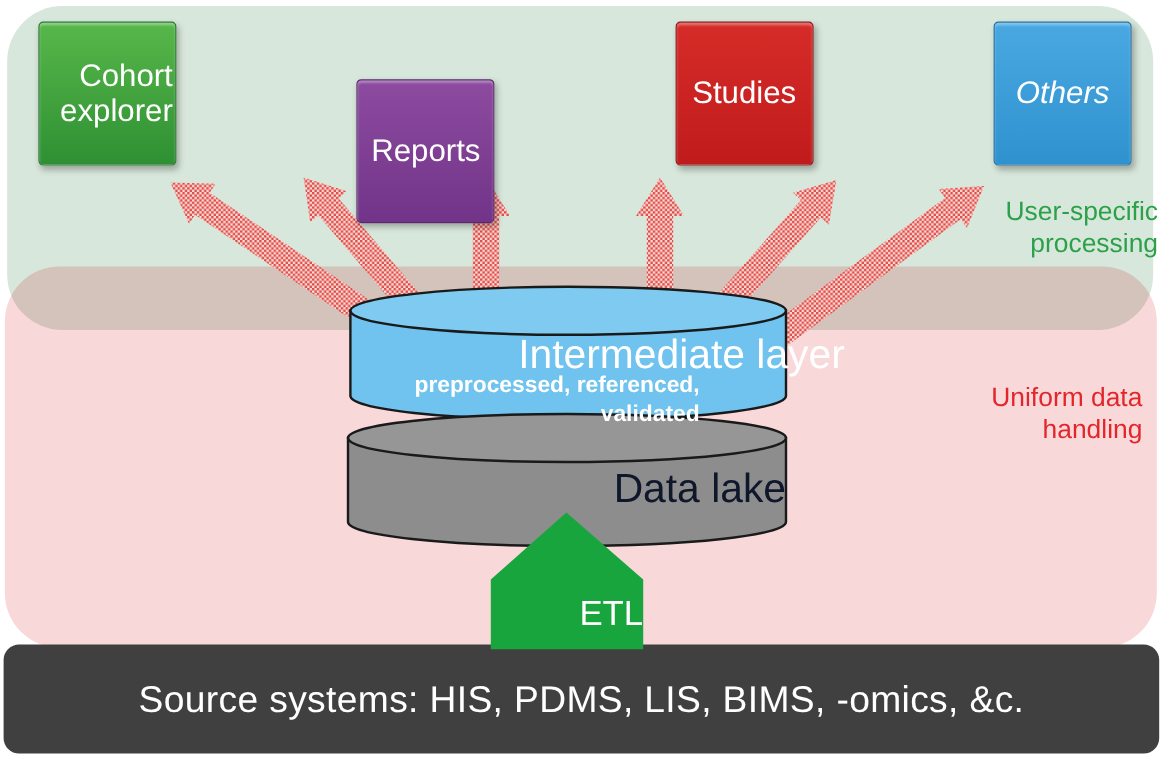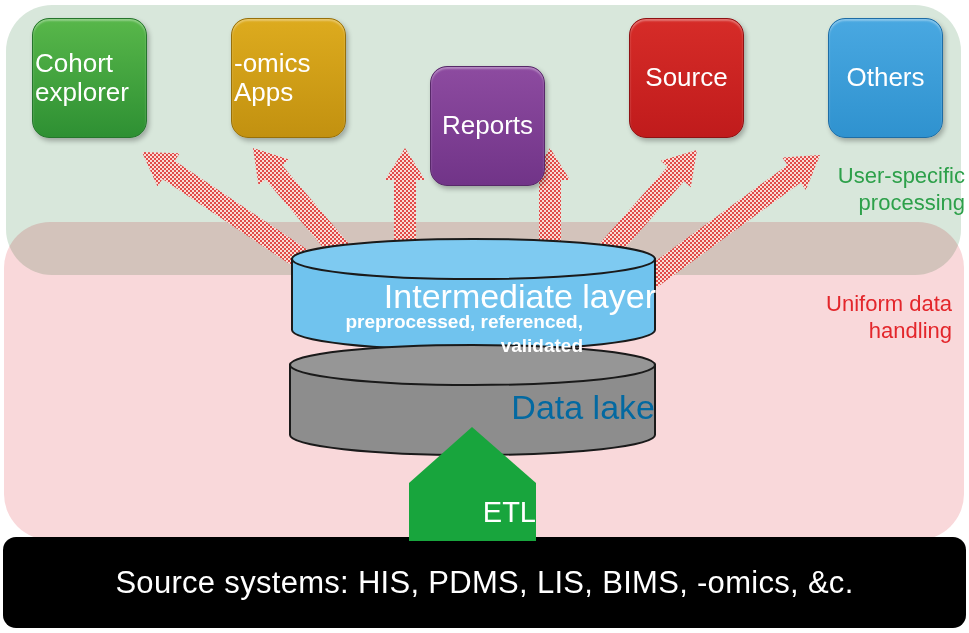--- a/index.html
+++ b/index.html
@@ -13,51 +13,51 @@
     position:absolute;left:6px;top:5px;width:955px;height:270px;
     border-radius:46px;background:#d8e7db;z-index:0;
   }
   .bg-pink{
     position:absolute;left:4px;top:222px;width:960px;height:318px;
     border-radius:46px;background:#f9d8da;mix-blend-mode:multiply;z-index:1;
   }
   
   .navy-bar{
     position:absolute;left:3px;top:537px;width:963px;height:91px;
-    border-radius:13px;background:#000000;z-index:2;
+    border-radius:13px;background:#404040;z-index:2;
     display:flex;align-items:center;justify-content:center;
   }
   .navy-bar .bar-text{color:#ffffff;font-size:31px;letter-spacing:.3px;}
   
   .shapes{position:absolute;left:0;top:0;z-index:3;pointer-events:none;}
   
   .apps-row{
     position:absolute;left:32px;top:18px;width:911px;height:120px;
     display:flex;justify-content:space-between;z-index:4;
   }
   .app{
-    width:115px;height:120px;border-radius:17px;box-sizing:border-box;
-    display:flex;align-items:center;justify-content:center;text-align:left;
+    width:115px;height:120px;border-radius:4px;box-sizing:border-box;
+    display:flex;align-items:center;justify-content:center;text-align:right;
     color:#ffffff;font-size:26px;line-height:1.12;padding:0 2px;
     box-shadow:2px 3px 5px rgba(0,0,0,.28), inset 0 2px 2px rgba(255,255,255,.35);
   }
   .app.green {background:linear-gradient(180deg,#58b74a,#2e9033);border:1px solid #25752c;}
   .app.gold  {background:linear-gradient(180deg,#ddab1e,#c29110);border:1px solid #97700a;}
   .app.purple{background:linear-gradient(180deg,#8d4ba0,#713488);border:1px solid #572969;margin-top:48px;}
   .app.red   {background:linear-gradient(180deg,#d62c28,#c01b1c);border:1px solid #8e1113;}
   .app.gray  {background:linear-gradient(180deg,#7a7979,#636262);border:1px solid #454545;}
-  .app.blue  {background:linear-gradient(180deg,#49a8e1,#2f92cf);border:1px solid #1e6da5;}
+  .app.blue  {background:linear-gradient(180deg,#49a8e1,#2f92cf);border:1px solid #1e6da5;font-style:italic;}
   
   .lbl{position:absolute;z-index:4;text-align:right;}
-  .int-title{left:291px;top:277px;width:365px;font-size:34px;line-height:38px;color:#ffffff;}
+  .int-title{left:291px;top:277px;width:365px;font-size:34px;line-height:38px;color:#ffffff;padding-left:48px;}
   .int-sub{left:291px;top:310px;width:292px;font-size:19px;line-height:24px;font-weight:700;color:#ffffff;}
-  .lake-title{left:290px;top:388px;width:365px;font-size:34px;line-height:38px;color:#0369a1;}
+  .lake-title{left:290px;top:388px;width:365px;font-size:34px;line-height:38px;color:#0f172a;}
   .etl-label{left:409px;top:496px;width:127px;font-size:29px;line-height:32px;color:#ffffff;}
   .user-note{left:797px;top:162px;width:168px;font-size:22px;line-height:27px;color:#2da04a;}
-  .uniform-note{left:790px;top:290px;width:162px;font-size:22px;line-height:27px;color:#e3262b;}
+  .uniform-note{left:790px;top:317px;width:162px;font-size:22px;line-height:27px;color:#e3262b;}
 </style>
 </head>
 <body>
 
 <div class="stage">
 
   <div class="bg-green"></div>
   <div class="bg-pink"></div>
 
   <div class="navy-bar">
@@ -90,28 +90,25 @@
       <ellipse cx="472.5" cy="365" rx="182.5" ry="20" fill="#969696" stroke="#1a1a1a" stroke-width="2"></ellipse>
     </g>
 
     <polygon fill="#18a53d" points="472,427 536,483 536,541 409,541 409,483"></polygon>
   </svg>
 
   <div class="apps-row">
     <div class="app green">
       <span>Cohort explorer</span>
     </div>
-    <div class="app gold">
-      <span>-omics Apps</span>
-    </div>
     <div class="app purple">
       <span>Reports</span>
     </div>
     <div class="app red">
-      <span>Source</span>
+      <span>Studies</span>
     </div>
     <div class="app blue">
       <span>Others</span>
     </div>
   </div>
 
   <div class="lbl int-title">Intermediate layer</div>
   <div class="lbl int-sub">preprocessed, referenced, validated</div>
   <div class="lbl lake-title">Data lake</div>
   <div class="lbl etl-label">ETL</div>

